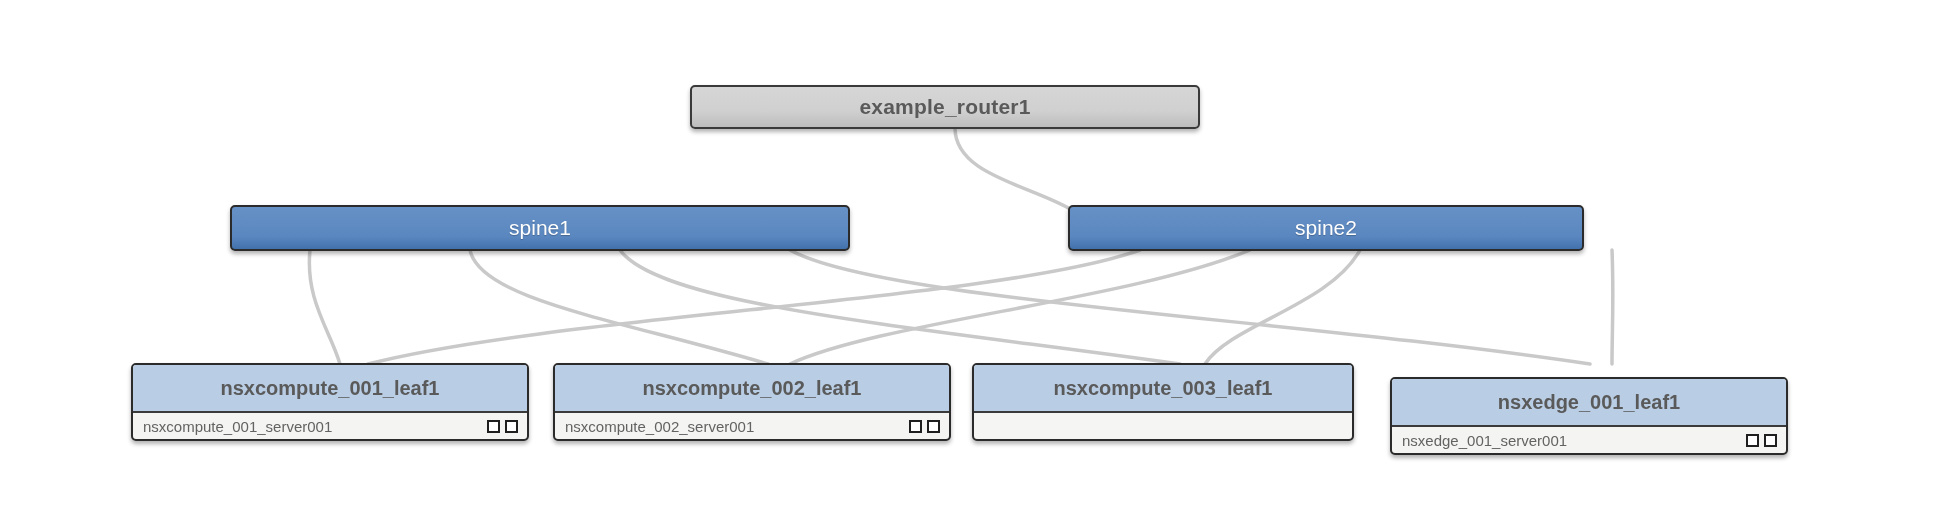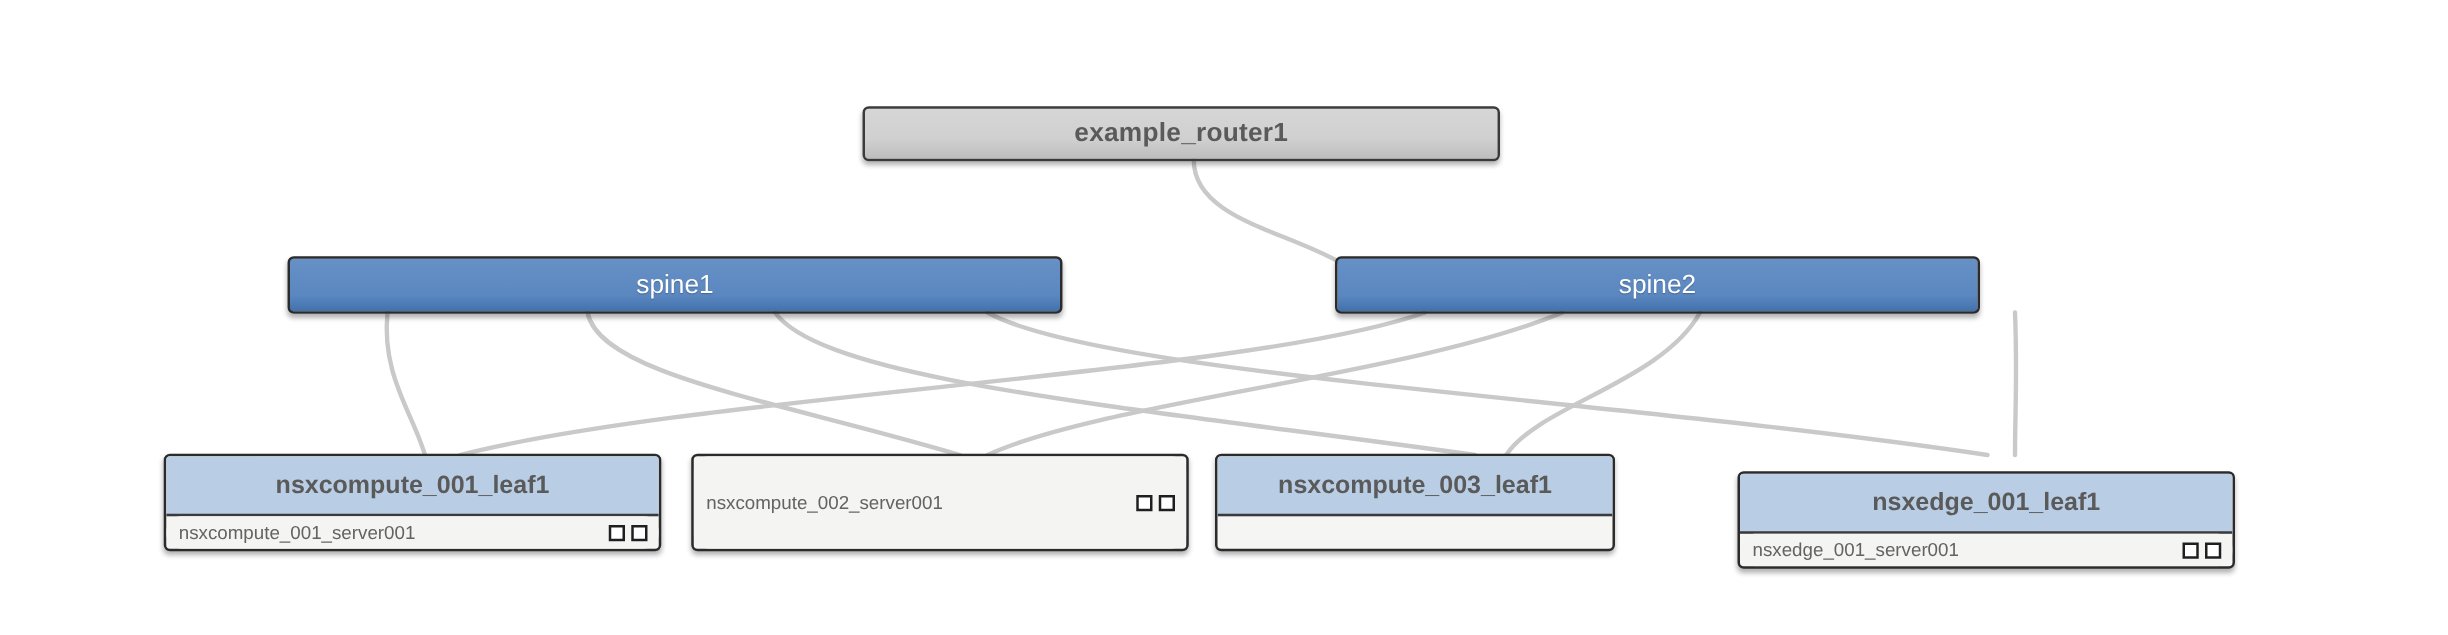--- a/index.html
+++ b/index.html
@@ -159,30 +159,33 @@
     <div class="server-row">
       <span class="server-name">nsxcompute_001_server001</span>
       <span class="port-group">
         <span class="port-icon"></span>
         <span class="port-icon"></span>
       </span>
     </div>
   </div>
 
   <div class="node leaf" style="left:553px; top:363px; width:398px; height:78px;">
+    <div class="leaf-header">
+      <span class="title">nsxcompute_002_leaf1</span>
+    </div>
     <div class="server-row">
       <span class="server-name">nsxcompute_002_server001</span>
       <span class="port-group">
         <span class="port-icon"></span>
         <span class="port-icon"></span>
       </span>
     </div>
   </div>
 
-  <div class="node leaf" style="left:972px; top:363px; width:320px; height:78px;gap:24px;">
+  <div class="node leaf" style="left:972px; top:363px; width:382px; height:78px;gap:24px;">
     <div class="leaf-header">
       <span class="title">nsxcompute_003_leaf1</span>
     </div>
   </div>
 
   <div class="node leaf" style="left:1390px; top:377px; width:398px; height:78px;">
     <div class="leaf-header">
       <span class="title">nsxedge_001_leaf1</span>
     </div>
     <div class="server-row">

